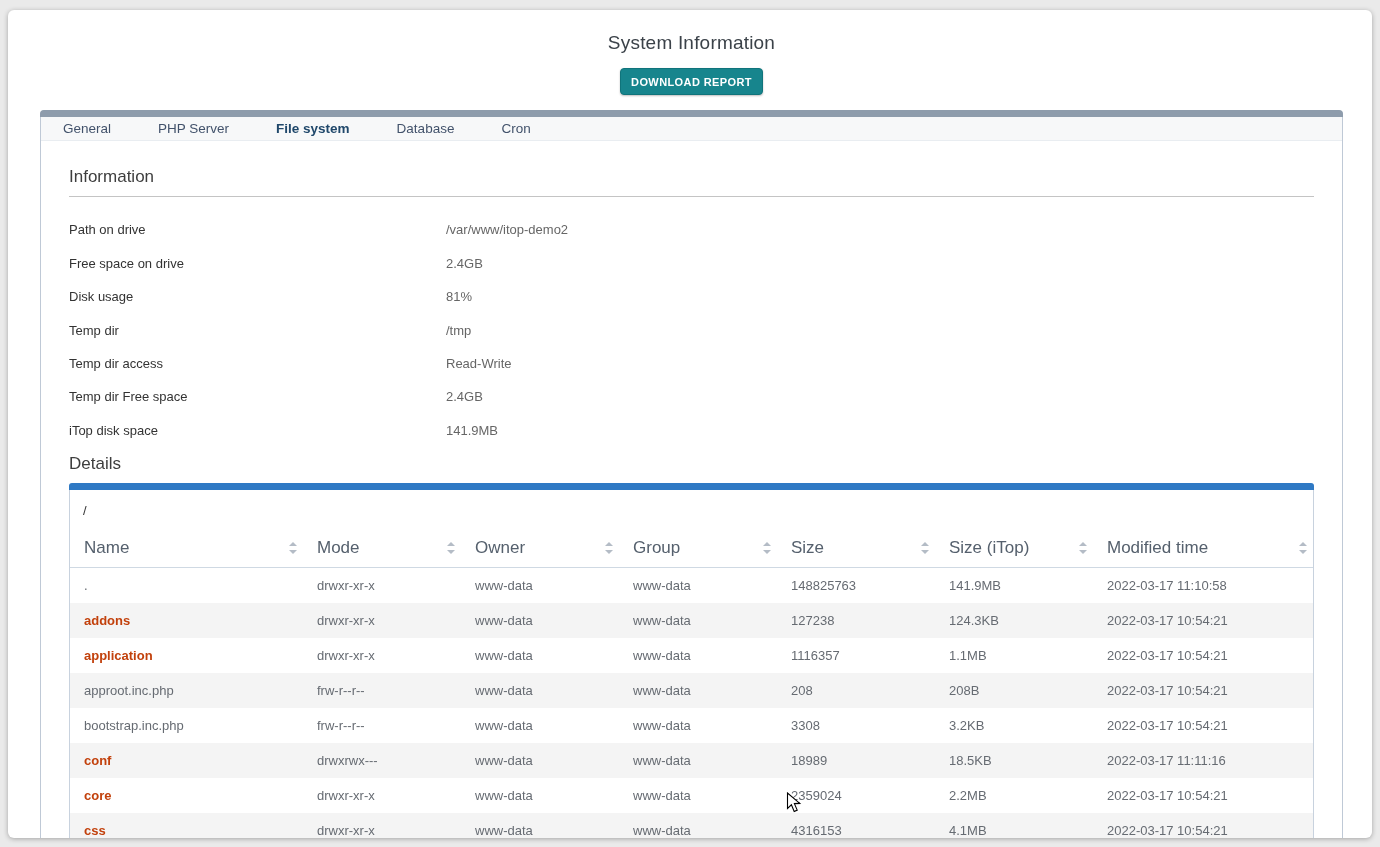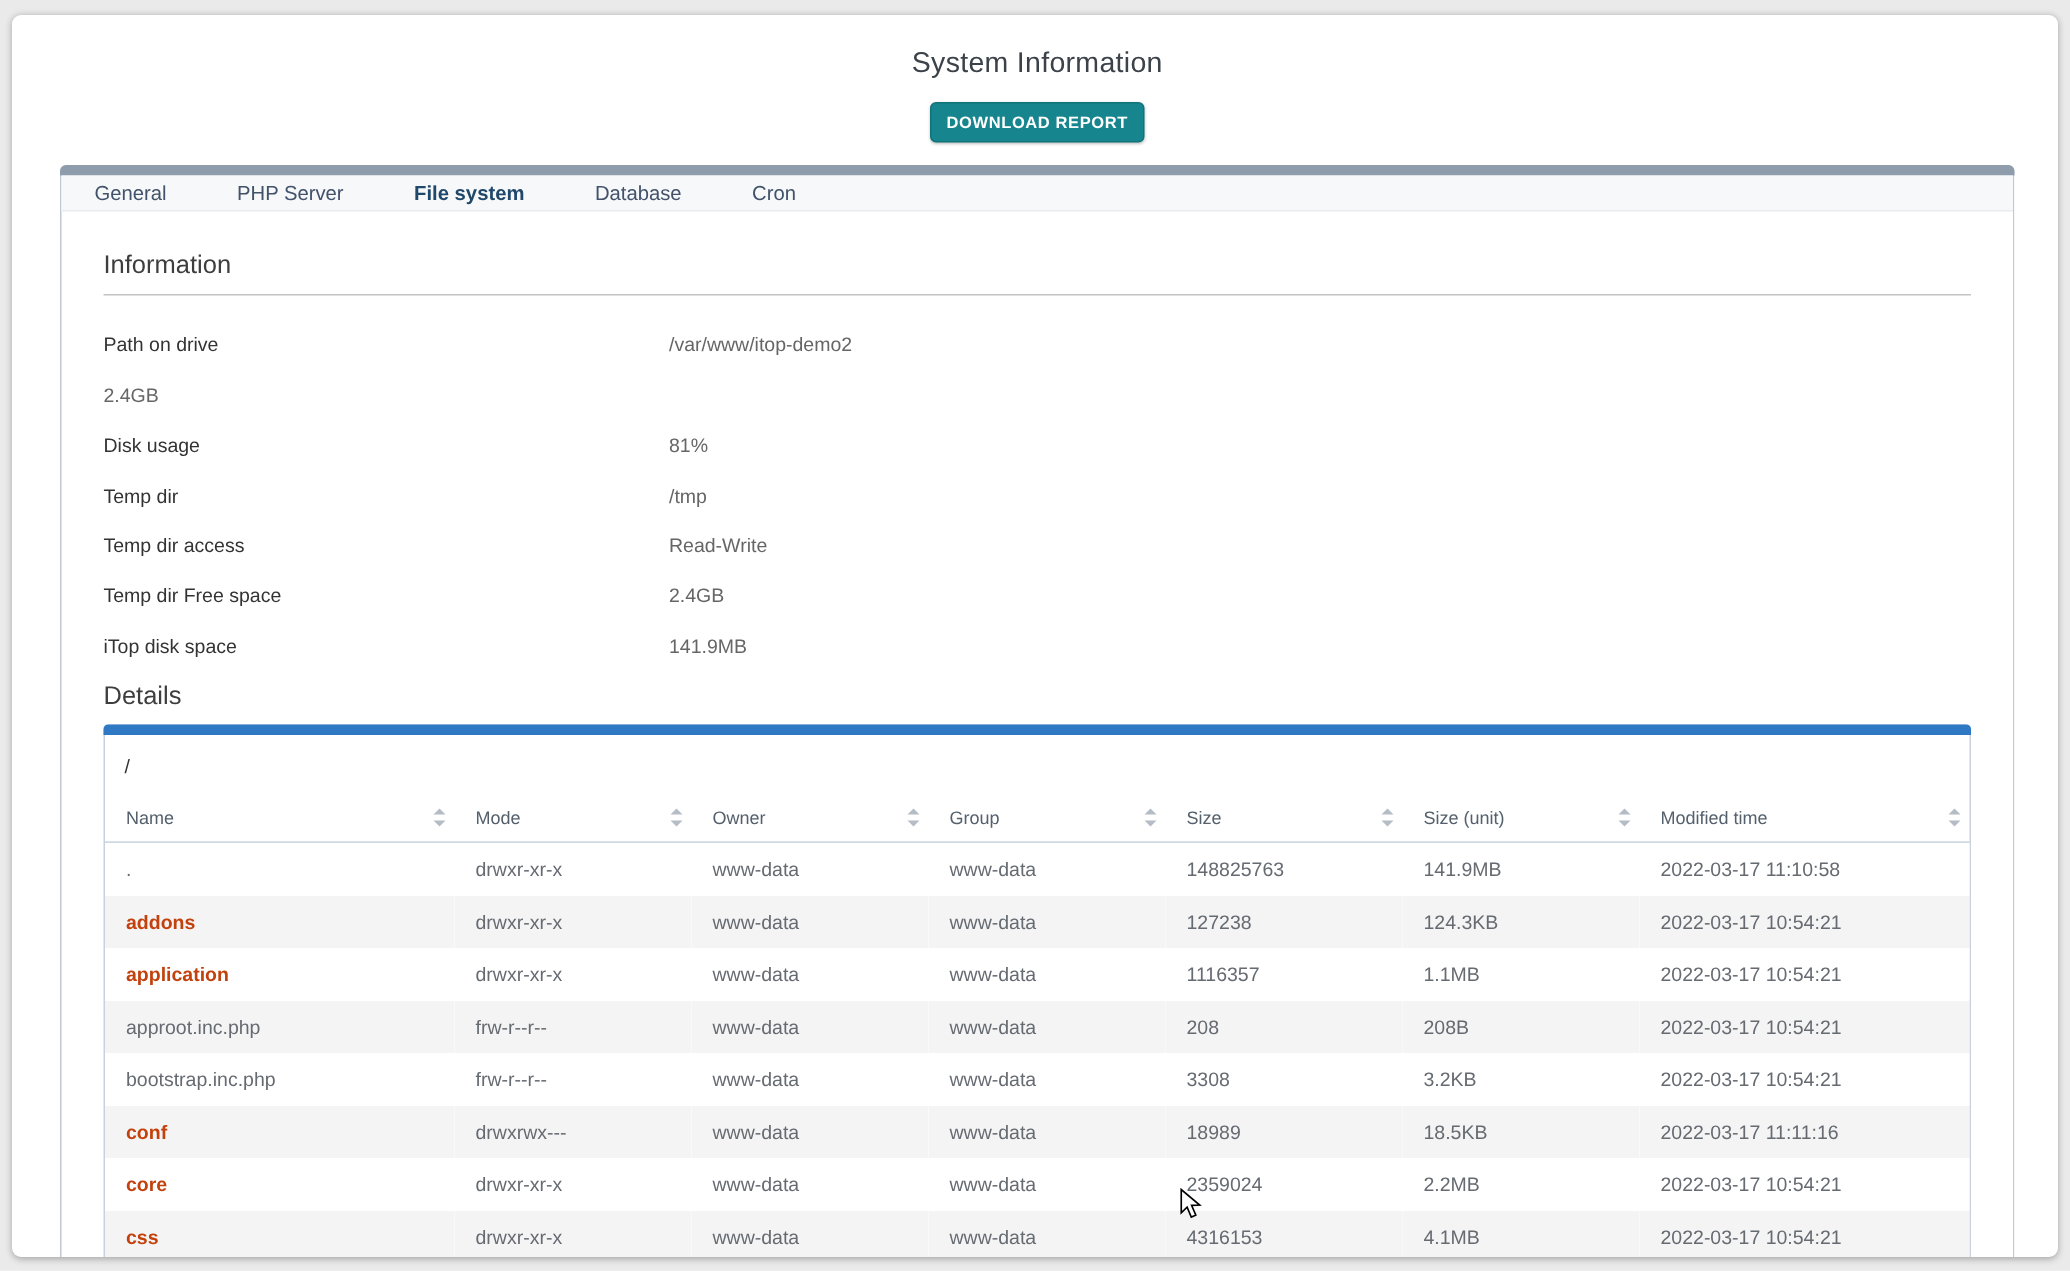--- a/index.html
+++ b/index.html
@@ -64,21 +64,21 @@
   .details-panel {
     border: 1px solid #c8d2de; border-radius: 4px 4px 0 0;
     margin-top: 8px;
   }
   .details-topbar { height: 7px; background: #2f79c4; border-radius: 3px 3px 0 0; margin: -1px -1px 0 -1px; }
   .breadcrumb { padding: 13px 0 11px 13px; font-size: 13px; color: #333; }
 
   table.files { width: 100%; border-collapse: collapse; table-layout: fixed; }
   table.files th {
     text-align: left; font-weight: 400;
-    color: #55606d; font-size: 12px;
+    color: #55606d; font-size: 17px;
     padding: 9px 20px 9px 14px;
     border-bottom: 1px solid #cfd9e3;
     position: relative; cursor: pointer;
     white-space: nowrap; overflow: hidden;
   }
   table.files col.c-name { width: 233px; }
   table.files col.c-mode, table.files col.c-owner, table.files col.c-group,
   table.files col.c-size, table.files col.c-sizeu { width: 158px; }
 
   .sort-icon {
@@ -138,20 +138,21 @@
         <hr class="section-rule">
 
         <div class="info-list">
 
             <div class="info-row">
               <span class="info-label">Path on drive</span>
               <span class="info-value">/var/www/itop-demo2</span>
             </div>
 
             <div class="info-row">
+              <span class="info-label">Free space on drive</span>
               <span class="info-value">2.4GB</span>
             </div>
 
             <div class="info-row">
               <span class="info-label">Disk usage</span>
               <span class="info-value">81%</span>
             </div>
 
             <div class="info-row">
               <span class="info-label">Temp dir</span>
@@ -213,21 +214,21 @@
                     <span>Group</span>
                     <span class="sort-icon"></span>
                   </th>
 
                   <th>
                     <span>Size</span>
                     <span class="sort-icon"></span>
                   </th>
 
                   <th>
-                    <span>Size (unit)</span>
+                    <span>Size (iTop)</span>
                     <span class="sort-icon"></span>
                   </th>
 
                   <th>
                     <span>Modified time</span>
                     <span class="sort-icon"></span>
                   </th>
                 </tr>
             </thead>
             <tbody>

